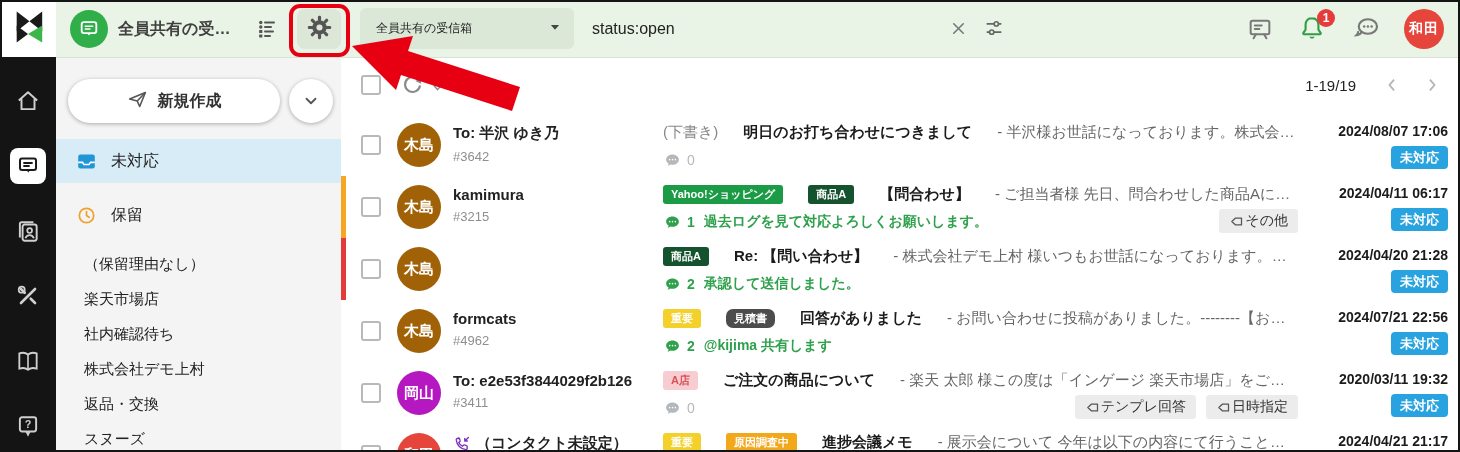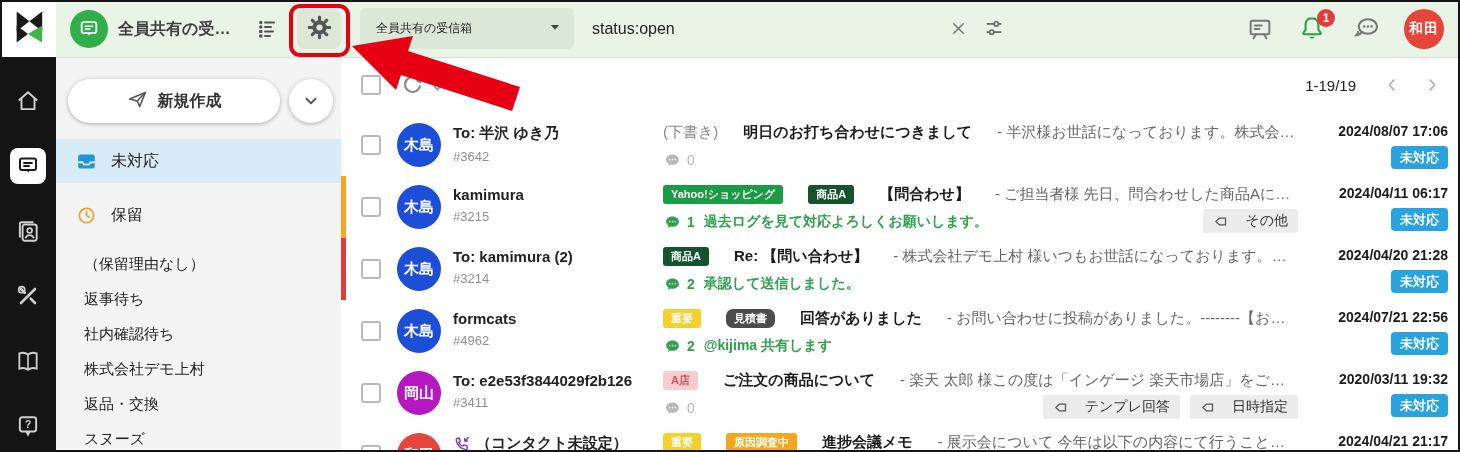--- a/index.html
+++ b/index.html
@@ -66,37 +66,37 @@
   .pag-txt{position:absolute;right:104px;top:0;height:57px;line-height:57px;font-size:15px;color:#222;}
   .pag-prev{position:absolute;right:58px;top:18px;}
   .pag-next{position:absolute;right:18px;top:18px;}
 
   .row{position:absolute;left:0;right:0;height:62px;border-bottom:1px solid #e7e7e7;background:#fff;}
   .bar{position:absolute;left:0;top:0;bottom:0;width:5px;}
   .bar.orange{background:#f5a623;} .bar.red{background:#e23b3b;}
   .row .cb{position:absolute;left:20px;top:21px;}
   .av{position:absolute;left:56px;top:9px;width:44px;height:44px;border-radius:50%;
     color:#fff;font-size:15px;font-weight:700;display:flex;align-items:center;justify-content:center;}
-  .av-green{background:#1d4ed8;} .av-purple{background:#b518c0;} .av-red{background:#e6453c;}
+  .av-green{background:#a16207;} .av-purple{background:#b518c0;} .av-red{background:#e6453c;}
   .sender-col{position:absolute;left:112px;top:10px;width:202px;}
   .sender{font-size:15px;font-weight:700;color:#222;white-space:nowrap;overflow:hidden;display:flex;align-items:center;gap:5px;}
   .ticket{font-size:13px;color:#8f8f8f;margin-top:6px;}
   .content{position:absolute;left:322px;right:162px;top:9px;}
   .line1{display:flex;align-items:center;gap:25px;white-space:nowrap;overflow:hidden;font-size:15px;}
   .subj{font-weight:700;color:#1b1b1b;} .pre{color:#888;} .prev{color:#666;overflow:hidden;text-overflow:ellipsis;}
   .lab{font-size:11px;font-weight:700;color:#fff;padding:2.5px 8px;border-radius:3px;flex:0 0 auto;line-height:1.2;}
   .lab-yahoo{background:#1b9b45;} .lab-prodA{background:#14532d;} .lab-imp{background:#f4d02a;}
   .lab-quote{background:#4c4c4c;border-radius:7px;} .lab-ashop{background:#f7cdd2;color:#d95259;} .lab-cause{background:#f3a71b;}
   .line2{position:relative;margin-top:7px;height:22px;display:flex;align-items:center;gap:9px;}
   .cmt{display:flex;align-items:center;gap:5px;font-size:14px;}
   .c-gray{color:#b4b8bd;} .c-green{color:#2fa14d;font-weight:700;}
   .note{font-size:14px;font-weight:700;color:#2fa14d;white-space:nowrap;overflow:hidden;}
   .chips{position:absolute;right:0;top:-2px;display:flex;gap:10px;}
   .chip{background:#ececec;border-radius:3px;padding:3px 10px;font-size:14px;color:#333;
-    display:flex;align-items:center;gap:17px;white-space:nowrap;}
+    display:flex;align-items:center;gap:1px;white-space:nowrap;}
   .meta{position:absolute;right:12px;top:9px;width:150px;text-align:right;}
   .date{font-size:14px;font-weight:600;color:#1b1b1b;white-space:nowrap;}
   .status{display:inline-block;margin-top:7px;background:#29a3df;color:#fff;font-size:13px;
     font-weight:700;border-radius:4px;padding:2.5px 9px;}
 
   .anno{position:absolute;inset:0;z-index:95;pointer-events:none;}
 </style>
 </head>
 <body>
 
@@ -286,21 +286,21 @@
       </svg>
     </span>
     <span>保留</span>
     <span class="cnt">7</span>
   </div>
   <div class="sb-sub" style="top:190px">
     <span>（保留理由なし）</span>
     <span class="cnt">3</span>
   </div>
   <div class="sb-sub" style="top:225px">
-    <span>返事待ち</span>
+    <span>楽天市場店</span>
     <span class="cnt"></span>
   </div>
   <div class="sb-sub" style="top:260px">
     <span>社内確認待ち</span>
     <span class="cnt">2</span>
   </div>
   <div class="sb-sub" style="top:295px">
     <span>株式会社デモ上村</span>
     <span class="cnt">1</span>
   </div>
@@ -427,24 +427,20 @@
     <div class="meta">
       <div class="date">2024/04/11 06:17</div>
       <span class="status">未対応</span>
     </div>
   </div>
 
   <div class="row" style="top:181px">
     <div class="bar red"></div>
     <div class="cb"></div>
     <div class="av av-green">木島</div>
-    <div class="sender-col">
-      <div class="sender">To: kamimura (2)</div>
-      <div class="ticket">#3214</div>
-    </div>
     <div class="content">
       <div class="line1">
         <span class="lab lab-prodA">商品A</span>
         <span class="subj">Re: 【問い合わせ】</span>
         <span class="prev"> - 株式会社デモ上村 様いつもお世話になっております。株式会社インゲージの木島…</span>
       </div>
       <div class="line2">
         <span class="cmt c-green">
           <svg width="19" height="17" viewBox="0 0 24 24">
               <path d="M12 3.5c-5 0-9 3.2-9 7.2 0 2.3 1.3 4.3 3.4 5.6-.1 1.2-.6 2.4-1.5 3.2 1.7-.2 3.2-.9 4.3-1.8.9.2 1.8.4 2.8.4 5 0 9-3.2 9-7.2s-4-7.4-9-7.4z" fill="currentColor"></path>

